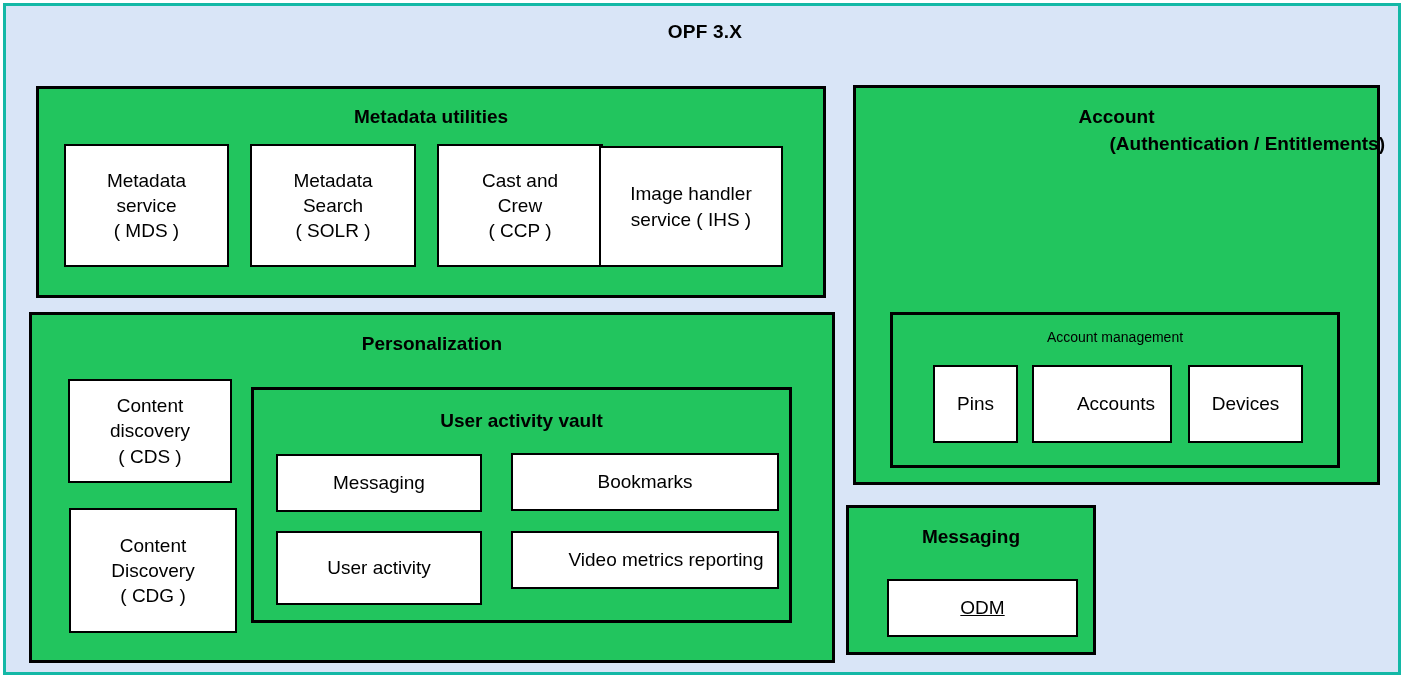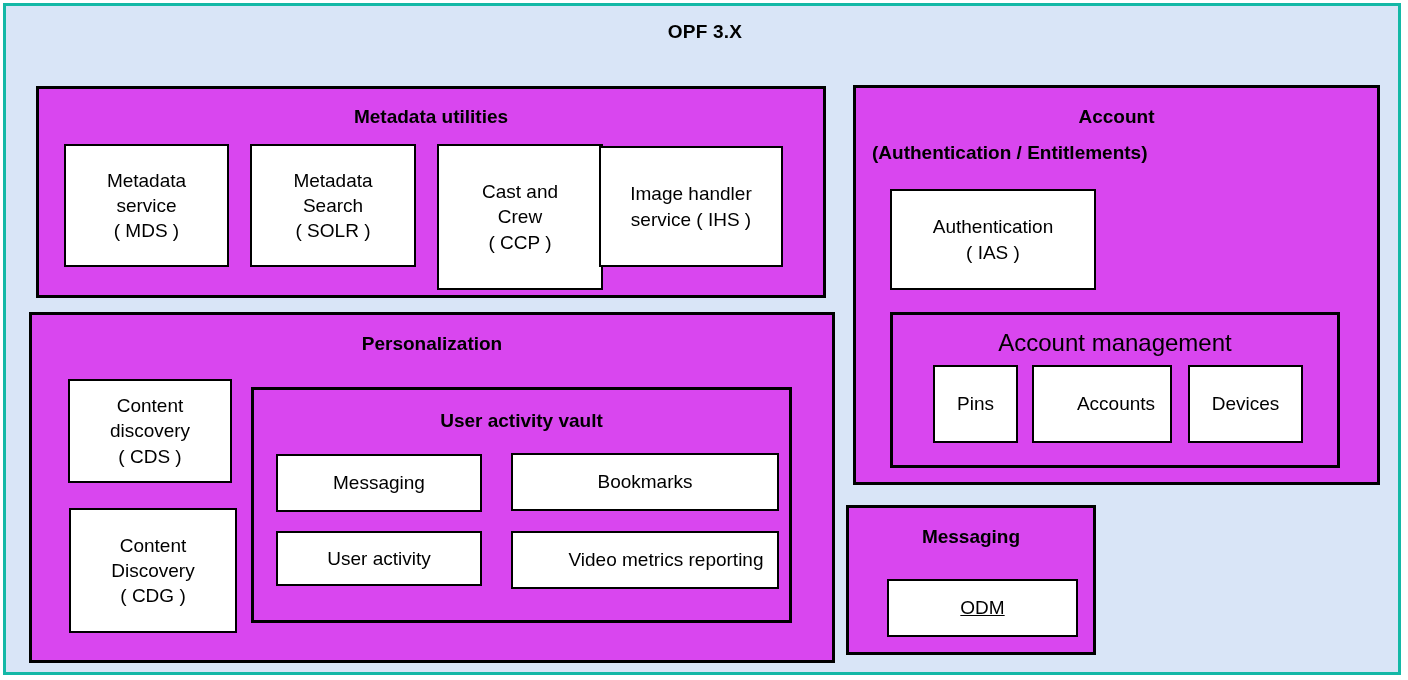--- a/index.html
+++ b/index.html
@@ -41,38 +41,37 @@
     font-size: 19px;
     font-weight: bold;
     color: #000000;
     letter-spacing: 0.2px;
   }
 
   
   .panel {
     position: absolute;
     box-sizing: border-box;
-    background: #d946ef;
+    background: #22c55e;
     border: 3px solid #000000;
   }
   .panel-title {
     position: absolute;
     left: 0;
     width: 100%;
     text-align: center;
     font-weight: bold;
     color: #000000;
   }
   .panel-subtitle {
     position: absolute;
-    left: 16px;
+    left: 8px;
     width: 100%;
-    text-align: left;
+    text-align: right;
     color: #000000;
-    margin-top: 9px;
   }
 
   
   .node {
     position: absolute;
     box-sizing: border-box;
     background: #ffffff;
     border: 2.5px solid #000000;
     display: flex;
     align-items: center;
@@ -101,21 +100,21 @@
 
   
   #account { left: 847px; top: 79px; width: 527px; height: 400px; }
   #account .panel-title { top: 18px; font-size: 19px; }
   #account .panel-subtitle { top: 45px; font-size: 19px; font-weight: bold; }
 
   #account-management {
     left: 884px; top: 306px; width: 450px; height: 156px;
     border-width: 3px;
   }
-  #account-management .panel-title { top: 14px; font-size: 24px; font-weight: normal; }
+  #account-management .panel-title { top: 14px; font-size: 14px; font-weight: normal; }
 
   
   #messaging { left: 840px; top: 499px; width: 250px; height: 150px; }
   #messaging .panel-title { top: 18px; font-size: 19px; }
 
   #content-storage { left: 1112px; top: 494px; width: 251px; height: 150px; }
   #content-storage .panel-title { top: 16px; font-size: 19px; }
 </style>
 </head>
 <body>
@@ -130,21 +129,21 @@
       <div class="panel-title">Metadata utilities</div>
 
       <div class="node" style="left:25px; top:55px; width:165px; height:123px;">Metadata
 service
 ( MDS )</div>
 
       <div class="node" style="left:211px; top:55px; width:166px; height:123px;">Metadata
 Search
 ( SOLR )</div>
 
-      <div class="node" style="left:398px; top:55px; width:166px; height:146px;">Cast and
+      <div class="node" style="left:398px; top:55px; width:166px; height:123px;">Cast and
 Crew
 ( CCP )</div>
 
       <div class="node" style="left:560px; top:57px; width:184px; height:121px;">Image handler
 service ( IHS )</div>
     </div>
 
     <div class="panel" id="personalization">
       <div class="panel-title">Personalization</div>
 
@@ -157,31 +156,29 @@
 ( CDG )</div>
     </div>
 
     <div class="panel" id="user-activity-vault">
       <div class="panel-title">User activity vault</div>
 
       <div class="node" style="left:22px; top:64px; width:206px; height:58px;">Messaging</div>
 
       <div class="node" style="left:257px; top:63px; width:268px; height:58px;">Bookmarks</div>
 
-      <div class="node" style="left:22px; top:141px; width:206px; height:55px;">User activity</div>
+      <div class="node" style="left:22px; top:141px; width:206px; height:74px;">User activity</div>
 
       <div class="node" style="left:257px; top:141px; width:268px; height:58px;padding-left:46px;">Video metrics reporting</div>
     </div>
 
     <div class="panel" id="account">
       <div class="panel-title">Account</div>
       <div class="panel-subtitle">(Authentication / Entitlements)</div>
 
-      <div class="node" style="left:34px; top:101px; width:206px; height:101px;">Authentication
-( IAS )</div>
 
     </div>
 
     <div class="panel" id="account-management">
       <div class="panel-title">Account management</div>
 
       <div class="node" style="left:40px; top:50px; width:85px; height:78px;">Pins</div>
 
       <div class="node" style="left:139px; top:50px; width:140px; height:78px;padding-left:32px;">Accounts</div>
 

